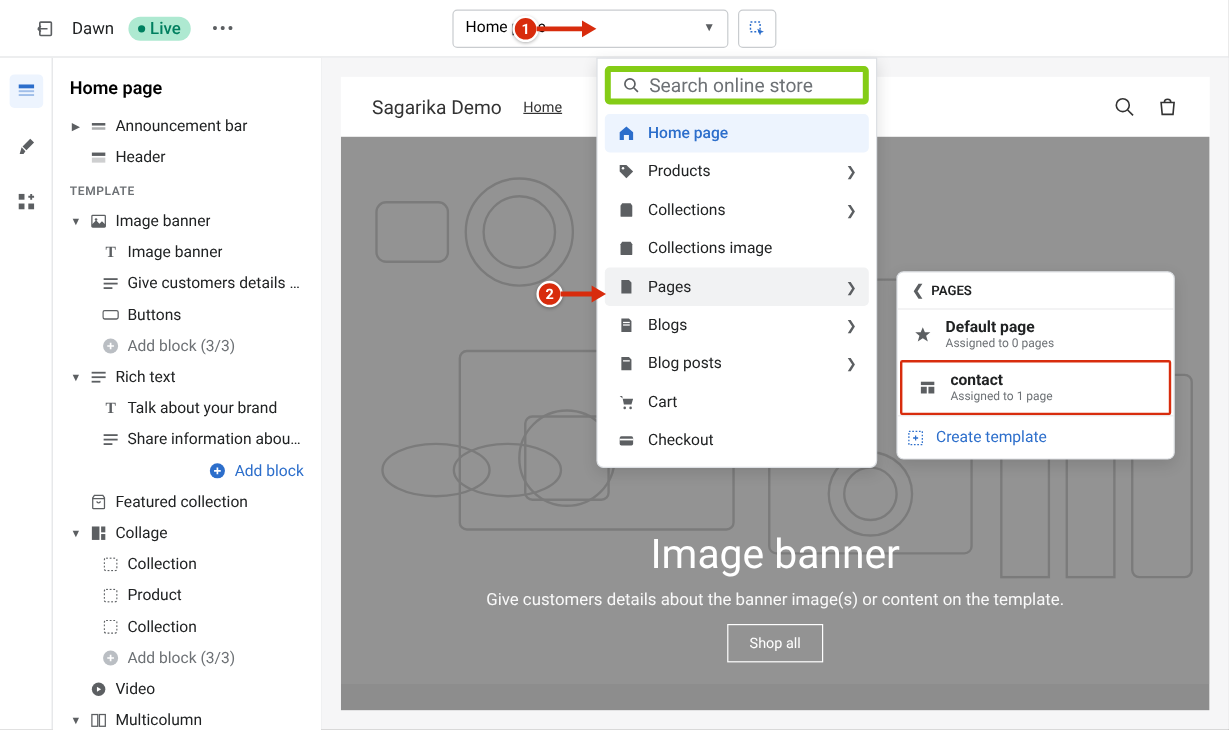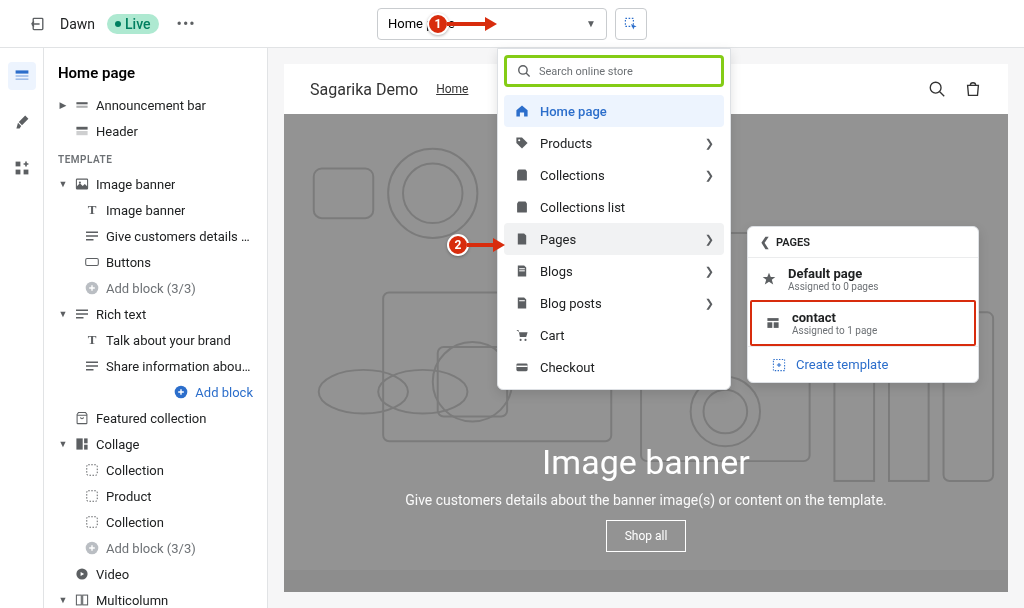--- a/index.html
+++ b/index.html
@@ -41,38 +41,38 @@
 .store-name { font-size: 16px; color: #333; }
 .store-nav { font-size: 12px; color: #333; text-decoration: underline; }
 .store-icons { margin-left: auto; display: flex; gap: 18px; color: #333; }
 .hero { height: calc(100% - 50px); background: #8d8d8d; position: relative; display: flex; flex-direction: column; align-items: center; justify-content: flex-end; padding-bottom: 40px; color: #fff; overflow: hidden; }
 .hero-bg { position: absolute; inset: 0; opacity: 0.5; }
 .hero h1 { font-size: 34px; font-weight: 400; z-index: 1; margin-bottom: 10px; }
 .hero p { font-size: 14px; z-index: 1; margin-bottom: 12px; opacity: 0.95; text-align: center; }
 .hero .cta { border: 1px solid #fff; padding: 8px 18px; font-size: 12px; z-index: 1; cursor: pointer; }
 
 .dropdown { position: absolute; top: 48px; left: 497px; width: 234px; background: #fff; border: 1px solid #dde0e4; border-radius: 0 0 6px 6px; box-shadow: 0 4px 12px rgba(0,0,0,0.12); z-index: 50; padding: 6px 6px 6px; }
-.dd-search { width: 100%; height: 32px; border: 3px solid #84cc16; border-radius: 4px; display: flex; align-items: center; padding: 0 10px; font-size: 11px; color: #6d7175; gap: 8px; margin-bottom: 8px; }
+.dd-search { width: 100%; height: 32px; border: 5px solid #84cc16; border-radius: 4px; display: flex; align-items: center; padding: 0 10px; font-size: 16px; color: #6d7175; gap: 8px; margin-bottom: 8px; }
 .dd-item { display: flex; align-items: center; gap: 10px; padding: 8px 10px; font-size: 13px; border-radius: 4px; cursor: pointer; color: #202223; position: relative; }
 .dd-item:hover, .dd-item.hover { background: #f1f2f3; }
 .dd-item.selected { background: #edf4fe; color: #2c6ecb; font-weight: 500; }
 .dd-item .ico { width: 16px; height: 16px; color: #5c5f62; display: flex; align-items: center; justify-content: center; }
 .dd-item.selected .ico { color: #2c6ecb; }
 .dd-item .chev { margin-left: auto; font-size: 11px; color: #5c5f62; }
 
 .flyout { position: absolute; top: 226px; left: 747px; width: 232px; background: #fff; border: 1px solid #dde0e4; border-radius: 6px; box-shadow: 0 4px 12px rgba(0,0,0,0.12); z-index: 55; }
 .flyout-head { display: flex; align-items: center; gap: 6px; padding: 8px 12px; font-size: 11px; font-weight: 600; color: #202223; border-bottom: 1px solid #ebeced; }
 .flyout-head .back { font-size: 12px; color: #5c5f62; }
 .flyout-item { display: flex; align-items: center; gap: 10px; padding: 8px 12px; cursor: pointer; }
 .flyout-item .ico { width: 18px; height: 18px; color: #5c5f62; display: flex; align-items: center; justify-content: center; }
 .flyout-item .txt { display: flex; flex-direction: column; }
 .flyout-item .txt .t1 { font-size: 13px; color: #202223; font-weight: bold; }
 .flyout-item .txt .t2 { font-size: 10px; color: #6d7175; }
 .flyout-item.highlight { border: 2px solid #d82c0d; border-radius: 2px; margin: 0 2px; }
-.flyout-create { display: flex; align-items: center; gap: 10px; padding: 10px 24px; border-top: 1px solid #ebeced; color: #2c6ecb; font-size: 13px; cursor: pointer; }
+.flyout-create { display: flex; align-items: center; gap: 10px; padding: 10px 8px; border-top: 1px solid #ebeced; color: #2c6ecb; font-size: 13px; cursor: pointer; }
 
 .anno { position: absolute; z-index: 100; display: flex; align-items: center; }
 .anno-badge { width: 22px; height: 22px; background: #d82c0d; border: 2px solid #fff; border-radius: 50%; color: #fff; font-size: 12px; font-weight: 700; display: flex; align-items: center; justify-content: center; flex-shrink: 0; box-shadow: 0 1px 3px rgba(0,0,0,0.3); }
 .anno svg { margin-left: -2px; }
 
 svg { display: block; }
 </style>
 </head>
 <body>
 
@@ -399,21 +399,21 @@
       </span>
     <span>Collections</span>
     <span class="chev">❯</span>
   </div>
   <div class="dd-item">
     <span class="ico">
         <svg width="14" height="14" viewBox="0 0 20 20" fill="currentColor">
           <path d="M3 5l2-3h10l2 3v12a1 1 0 01-1 1H4a1 1 0 01-1-1V5z"></path>
         </svg>
       </span>
-    <span>Collections list</span>
+    <span>Collections image</span>
   </div>
   <div class="dd-item hover">
     <span class="ico">
         <svg width="14" height="14" viewBox="0 0 20 20" fill="currentColor">
           <path d="M4 2h9l3 3v13H4V2z"></path>
         </svg>
       </span>
     <span>Pages</span>
     <span class="chev">❯</span>
   </div>

